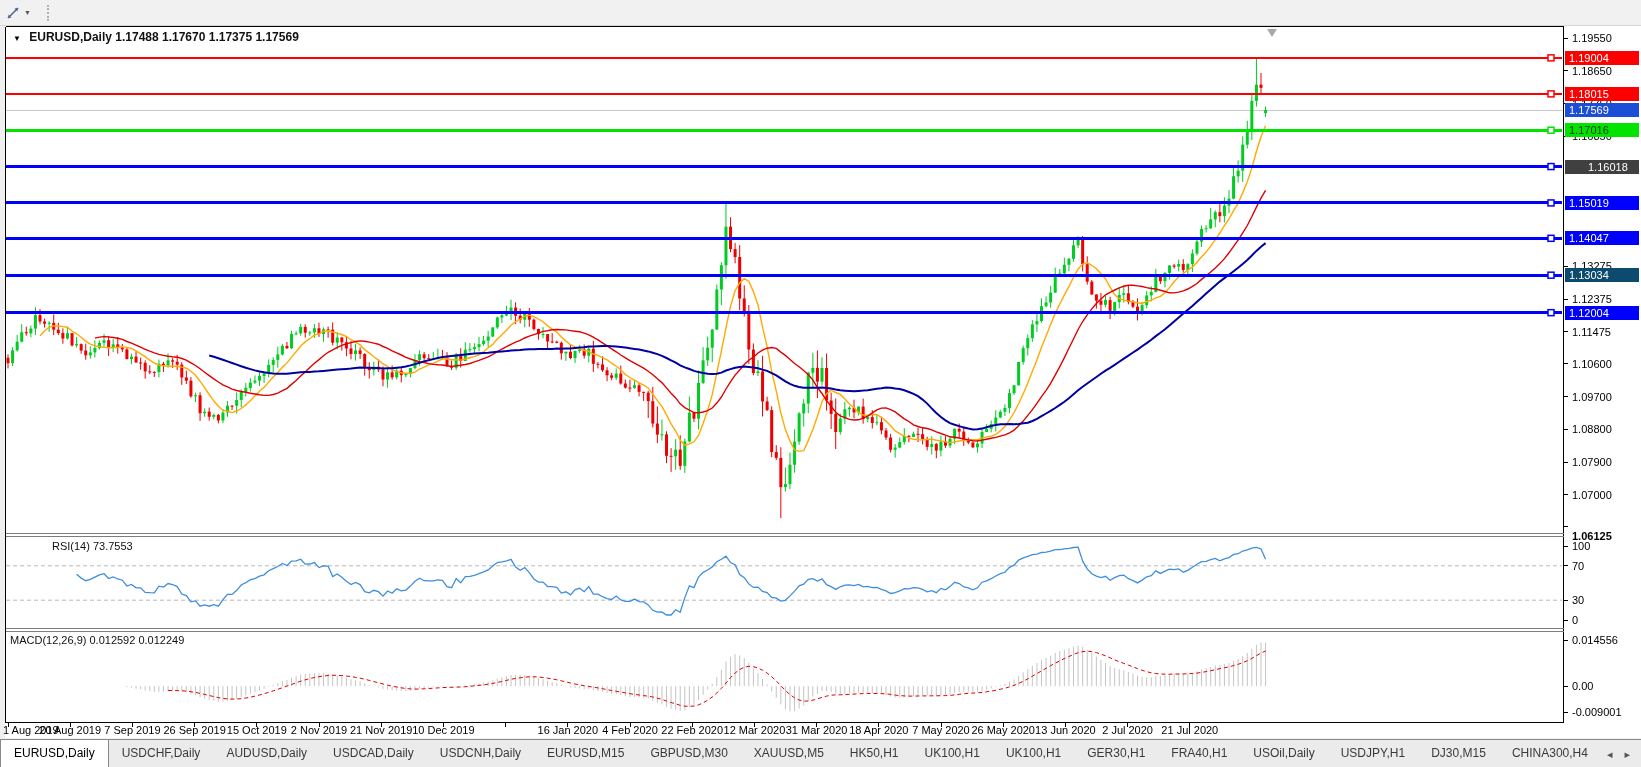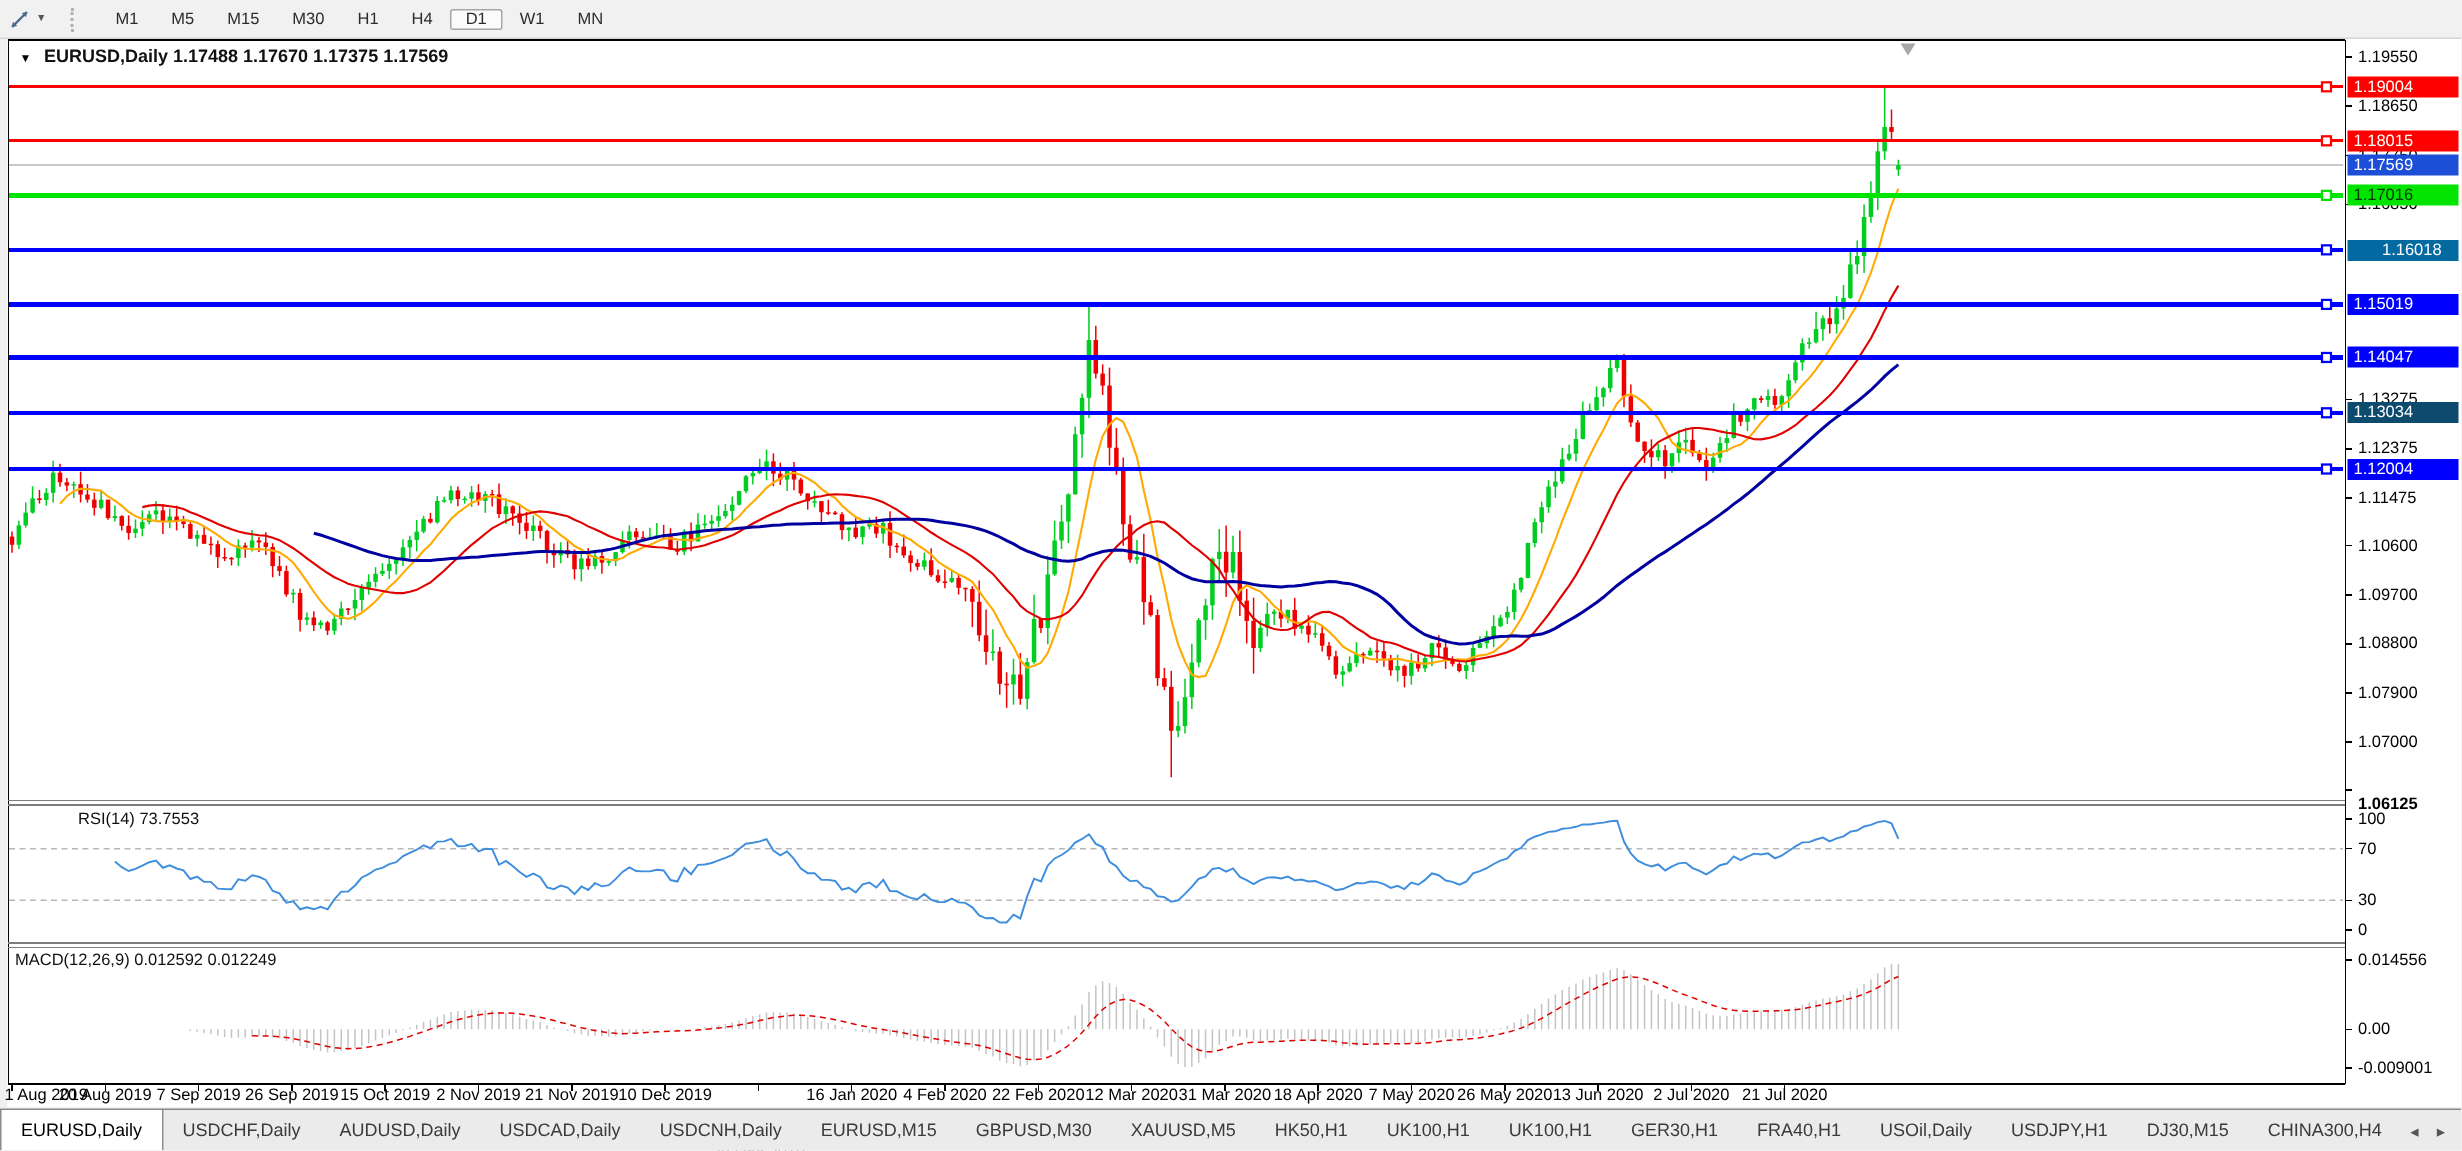--- a/index.html
+++ b/index.html
@@ -45,21 +45,20 @@
   <div id="toolbar">
     <span class="tool-icon">
       <svg width="14" height="14" viewBox="0 0 14 14">
         <path d="M2 12 L12 2" stroke="#4a6a8f" stroke-width="1.6" fill="none"></path>
         <path d="M12 2 L8.5 2.6 L11.4 5.5 Z" fill="#4a6a8f"></path>
         <path d="M2 12 L5.5 11.4 L2.6 8.5 Z" fill="#4a6a8f"></path>
       </svg>
     </span>
     <span class="dd-arrow">▼</span>
     <span class="grip"></span>
-    <span id="tf-buttons"><span class="tf-btn">M1</span><span class="tf-btn">M5</span><span class="tf-btn">M15</span><span class="tf-btn">M30</span><span class="tf-btn">H1</span><span class="tf-btn">H4</span><span class="tf-btn active">D1</span><span class="tf-btn">W1</span><span class="tf-btn">MN</span></span>
   </div>
 
   <div id="chart-window"></div>
 
   <svg id="chart-svg" width="1641" height="767">
       <defs>
         <clipPath id="cpMain">
           <rect x="6" y="27" width="1556" height="506"></rect>
         </clipPath>
         <clipPath id="cpRsi">
@@ -982,21 +981,21 @@
       <div class="axis-label" style="top: 600.2px;">30</div>
       <div class="axis-label" style="top: 620px;">0</div>
       <div class="axis-label" style="top: 640px;">0.014556</div>
       <div class="axis-label" style="top: 686.197px;">0.00</div>
       <div class="axis-label" style="top: 712px; text-align: right;">-0.009001</div>
     </div>
   <div id="tags-layer">
       <div class="tag" style="top: 57.8744px; background: rgb(255, 0, 0); color: rgb(255, 255, 255);">1.19004</div>
       <div class="tag" style="top: 93.874px; background: rgb(255, 0, 0); color: rgb(255, 255, 255);">1.18015</div>
       <div class="tag" style="top: 130.238px; background: rgb(0, 228, 0); color: rgb(0, 56, 0);">1.17016</div>
-      <div class="tag" style="top: 166.565px; background: #0369a1; color: rgb(255, 255, 255); padding-left: 23px;">1.16018</div>
+      <div class="tag" style="top: 166.565px; background: #404040; color: rgb(255, 255, 255); padding-left: 23px;">1.16018</div>
       <div class="tag" style="top: 202.928px; background: rgb(0, 0, 255); color: rgb(255, 255, 255);">1.15019</div>
       <div class="tag" style="top: 238.309px; background: rgb(0, 0, 255); color: rgb(255, 255, 255);">1.14047</div>
       <div class="tag" style="top: 275.182px; background: #0c4a6e; color: rgb(255, 255, 255);">1.13034</div>
       <div class="tag" style="top: 312.674px; background: rgb(0, 0, 255); color: rgb(255, 255, 255);">1.12004</div>
       <div class="tag" style="top: 110.108px; background: #1d4ed8; color: rgb(255, 255, 255);">1.17569</div>
     </div>
   <div id="date-axis">
       <div class="date-label" style="transform: none; left: 3px;">1 Aug 2019</div>
       <div class="date-label" style="left: 70.2px;">20 Aug 2019</div>
       <div class="date-label" style="left: 132.4px;">7 Sep 2019</div>

